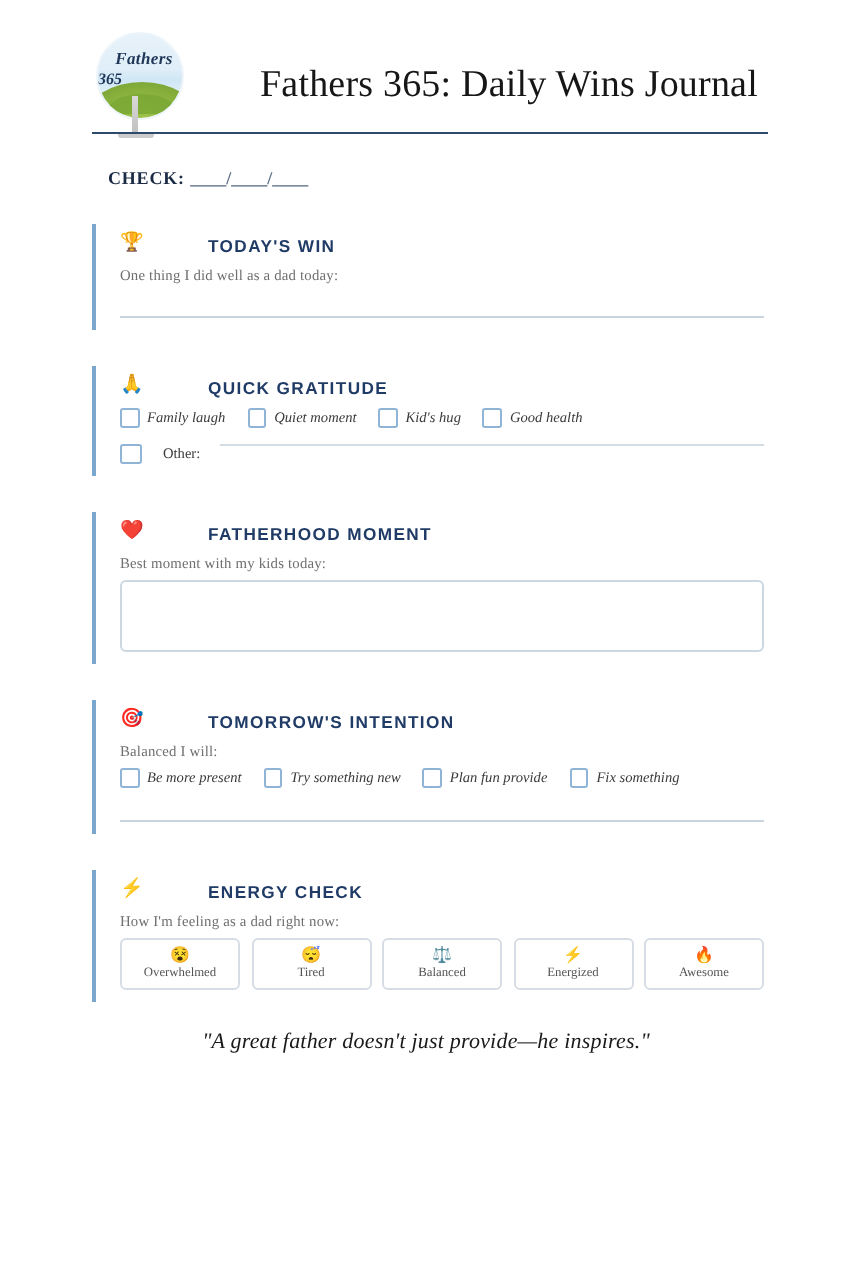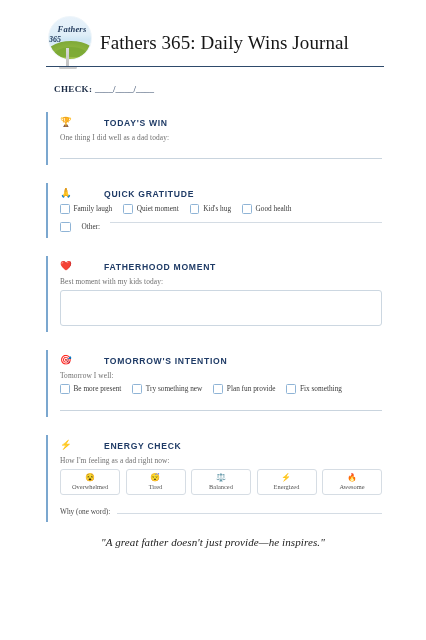--- a/index.html
+++ b/index.html
@@ -115,20 +115,21 @@
     color: #1d3557;
     line-height: 1;
   }
   .title {
     font-family: "Liberation Serif", "DejaVu Serif", serif;
     font-size: 19px;
     font-weight: normal;
     color: #161616;
     letter-spacing: .1px;
     white-space: nowrap;
+    margin-left: 30px;
   }
   .header-rule {
     position: absolute;
     left: 46px;
     right: 42px;
     top: 66px;
     height: 0;
     border-top: 1.6px solid #2e4a6b;
   }
 
@@ -193,20 +194,21 @@
     margin-top: 16px;
     margin-right: 2px;
   }
 
   
   .check-row {
     display: flex;
     align-items: center;
     gap: 0;
     margin-top: 2px;
+    font-style: italic;
   }
   .check-item {
     display: flex;
     align-items: center;
     gap: 4px;
     margin-right: 11px;
   }
   .cbox {
     width: 7.5px;
     height: 7.5px;
@@ -399,21 +401,21 @@
     <div class="big-box"></div>
   </div>
 
   <div class="sec-spacer"></div>
 
   <div class="section">
     <div class="sec-head">
       <span class="sec-emoji">🎯</span>
       <span class="sec-title">TOMORROW'S INTENTION</span>
     </div>
-    <div class="sec-prompt">Tomorrow I well:</div>
+    <div class="sec-prompt">Balanced I will:</div>
     <div class="check-row">
       <label class="check-item">
         <span class="cbox"></span>
         <span class="clabel">Be more present</span>
       </label>
       <label class="check-item">
         <span class="cbox"></span>
         <span class="clabel">Try something new</span>
       </label>
       <label class="check-item">
@@ -451,21 +453,17 @@
       </div>
       <div class="energy-btn">
         <span class="energy-emoji">⚡</span>
         <span class="energy-label">Energized</span>
       </div>
       <div class="energy-btn">
         <span class="energy-emoji">🔥</span>
         <span class="energy-label">Awesome</span>
       </div>
     </div>
-    <div class="why-row">
-      <span class="why-label">Why (one word):</span>
-      <span class="why-fill"></span>
-    </div>
   </div>
 
   <div class="quote">"A great father doesn't just provide—he inspires."</div>
 
 </div>
 
 </body></html>

